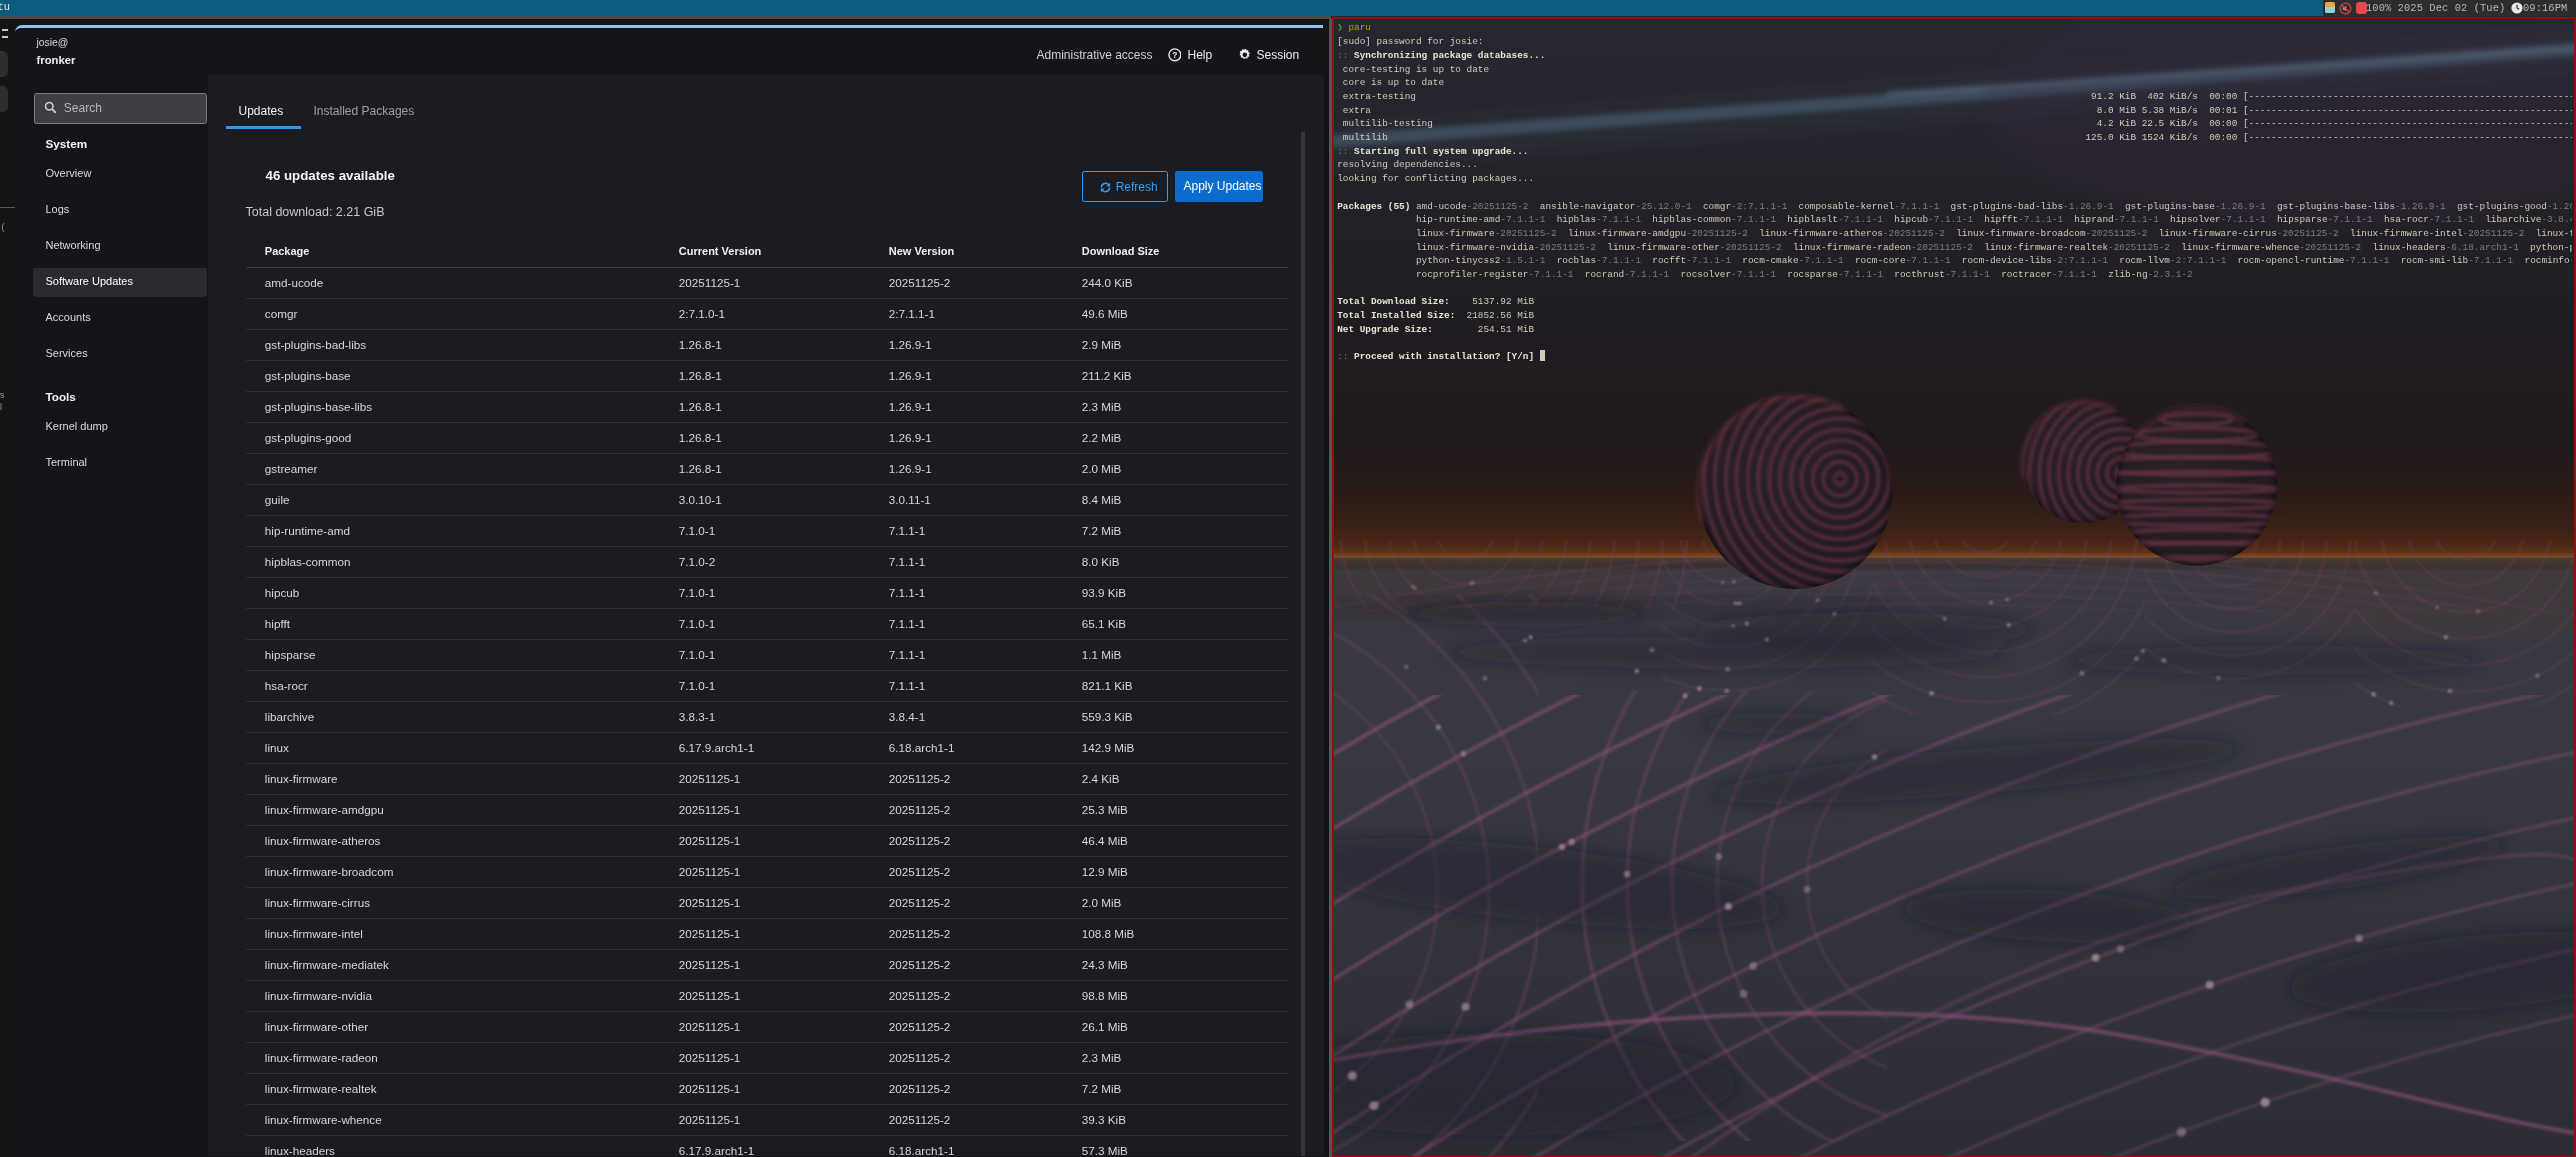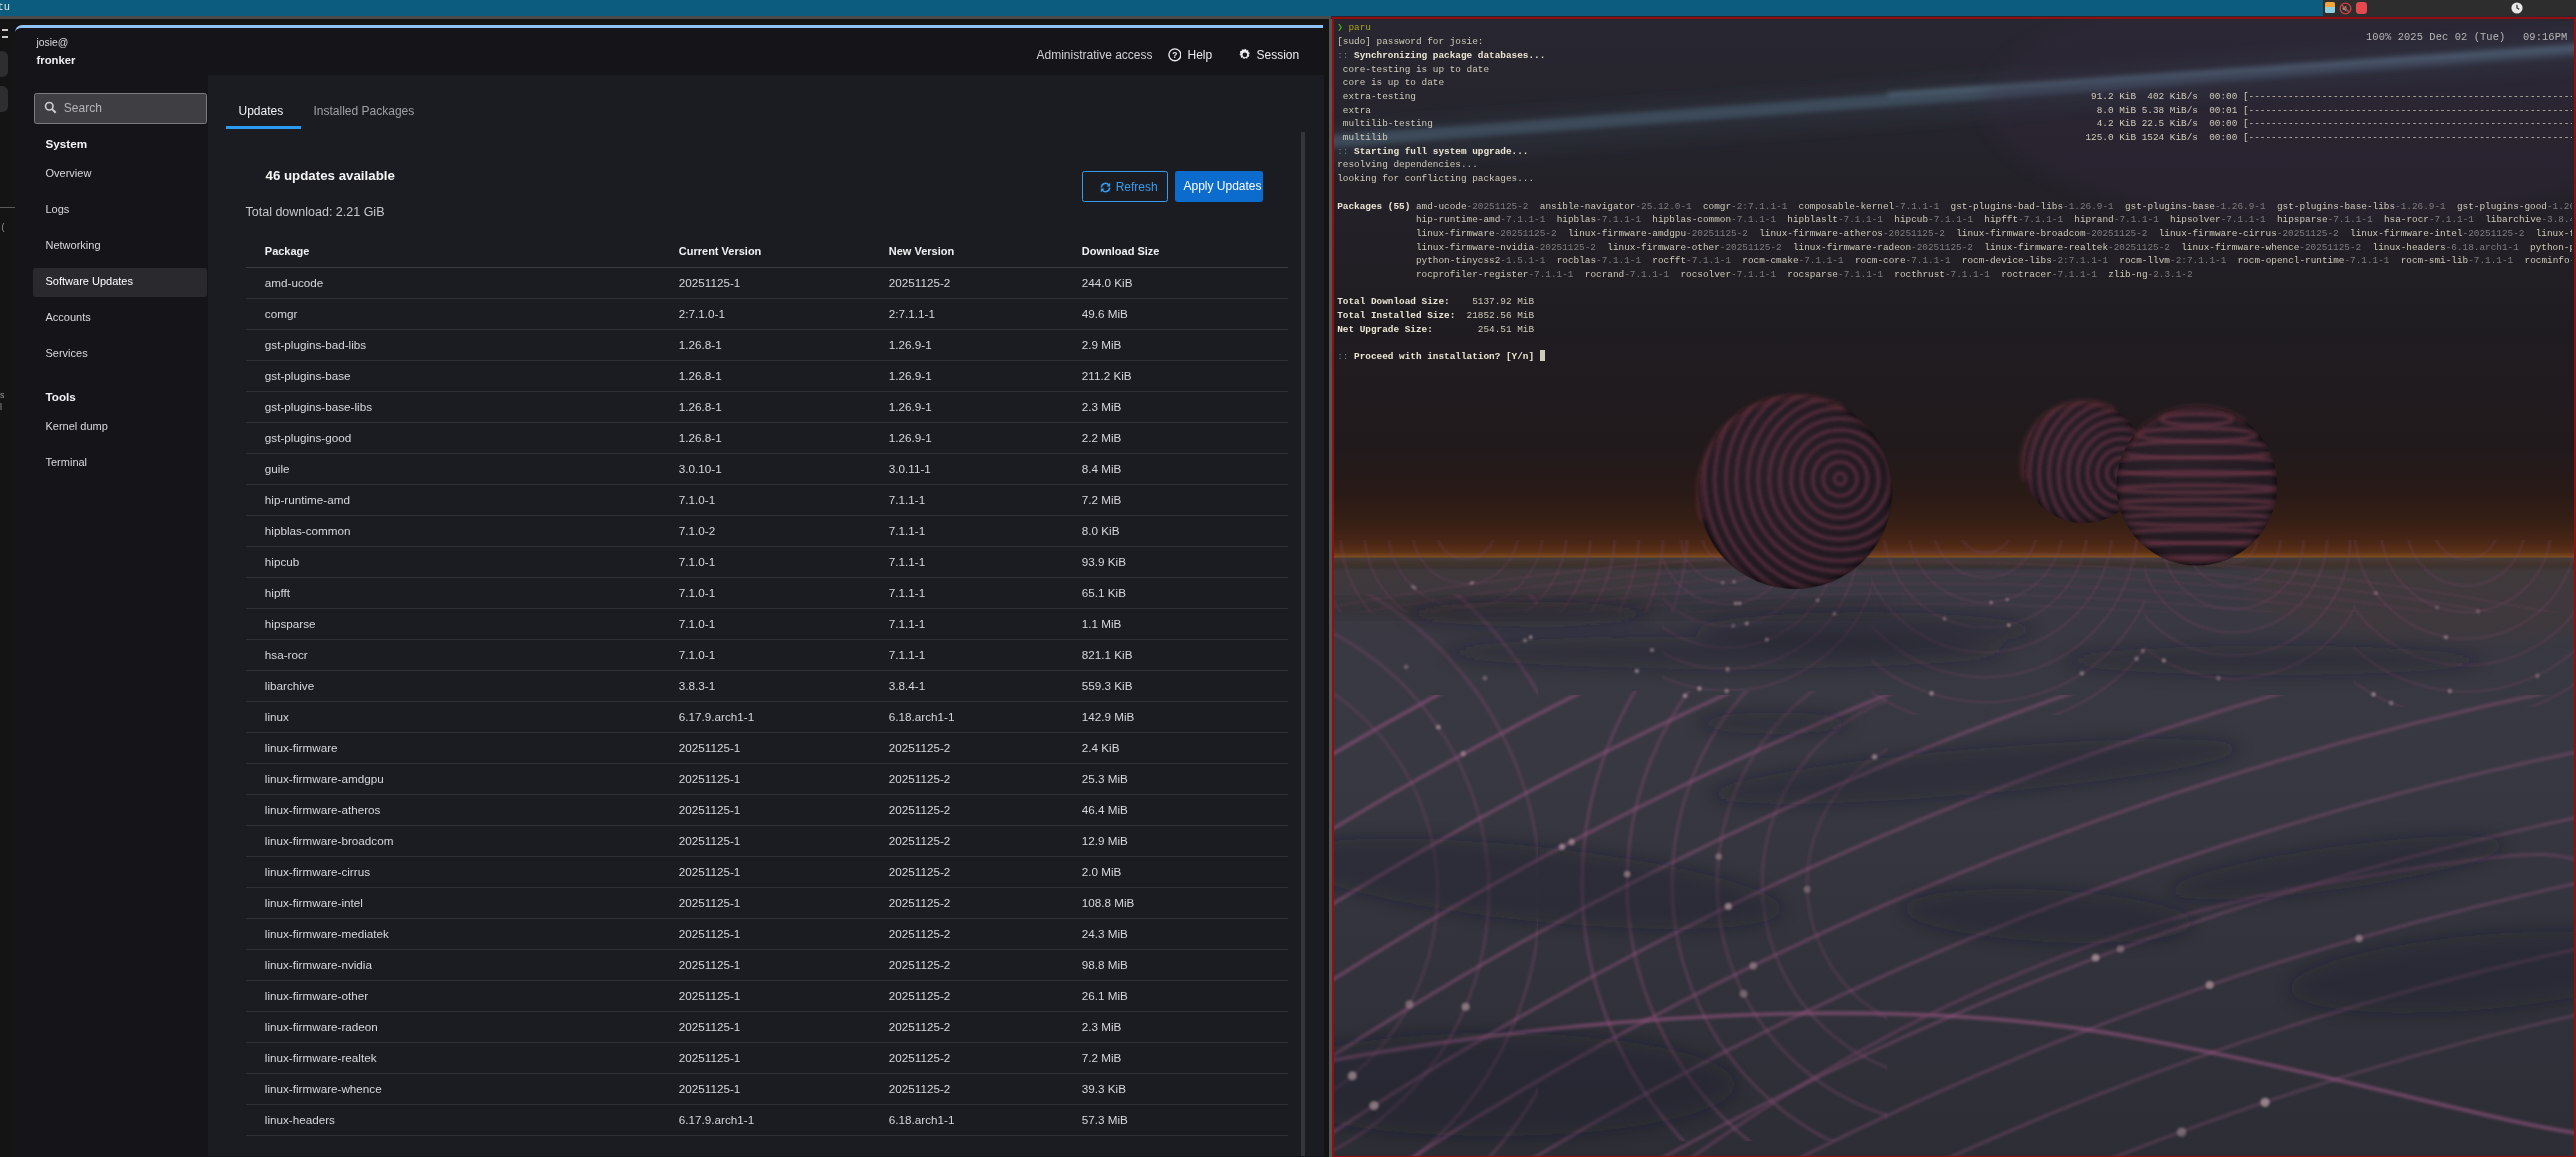--- a/index.html
+++ b/index.html
@@ -4,21 +4,21 @@
 * { margin:0; padding:0; box-sizing:border-box; }
 html,body { width:2576px; height:1157px; background:#060607; overflow:hidden;
   font-family:"Liberation Sans", sans-serif; }
 #stage { position:absolute; left:0; top:0; width:2576px; height:1157px; }
 .abs { position:absolute; }
 
 
 #topbar { left:0; top:0; width:2576px; height:16px; background:#0b5c7e; }
 #topbar .right { position:absolute; left:2323px; top:0; width:253px; height:16px; background:#2d2d2d; }
 #topbar .tu { position:absolute; left:-2.4px; top:0.8px; color:#e8e8e8; font:10.4px "Liberation Mono", monospace; }
-.sbtxt { position:absolute; top:2.4px; color:#b7b7b7; font:10.4px "Liberation Mono", monospace; letter-spacing:0.1px;margin-top:29px;}
+.sbtxt { position:absolute; top:2.4px; color:#b7b7b7; font:10.4px "Liberation Mono", monospace; letter-spacing:0.1px;}
 
 
 #browser { left:0; top:16px; width:1331px; height:1141px; background:#141414; border-top:3.2px solid #4b4b4b; }
 #page { position:absolute; left:14.5px; top:6.4px; width:1308px; height:1132px; background:#151519;
   border-top:3.2px solid #8fc2f8; border-radius:7.2px 0 0 0; }
 
 
 #masthead { position:absolute; left:0; top:0; width:100%; height:47px; background:#151519; border-radius:7.2px 0 0 0;}
 #masthead .user { position:absolute; left:22px; top:9px; color:#d8d9db; font-size:10.4px; }
 #masthead .host { position:absolute; left:22px; top:26px; color:#f0f0f2; font-size:11.3px; font-weight:bold; }
@@ -519,20 +519,26 @@
                 <td>1.26.9-1</td>
                 <td>2.3 MiB</td>
               </tr>
 <tr>
                 <td>gst-plugins-good</td>
                 <td>1.26.8-1</td>
                 <td>1.26.9-1</td>
                 <td>2.2 MiB</td>
               </tr>
 <tr>
+                <td>gstreamer</td>
+                <td>1.26.8-1</td>
+                <td>1.26.9-1</td>
+                <td>2.0 MiB</td>
+              </tr>
+<tr>
                 <td>guile</td>
                 <td>3.0.10-1</td>
                 <td>3.0.11-1</td>
                 <td>8.4 MiB</td>
               </tr>
 <tr>
                 <td>hip-runtime-amd</td>
                 <td>7.1.0-1</td>
                 <td>7.1.1-1</td>
                 <td>7.2 MiB</td>

